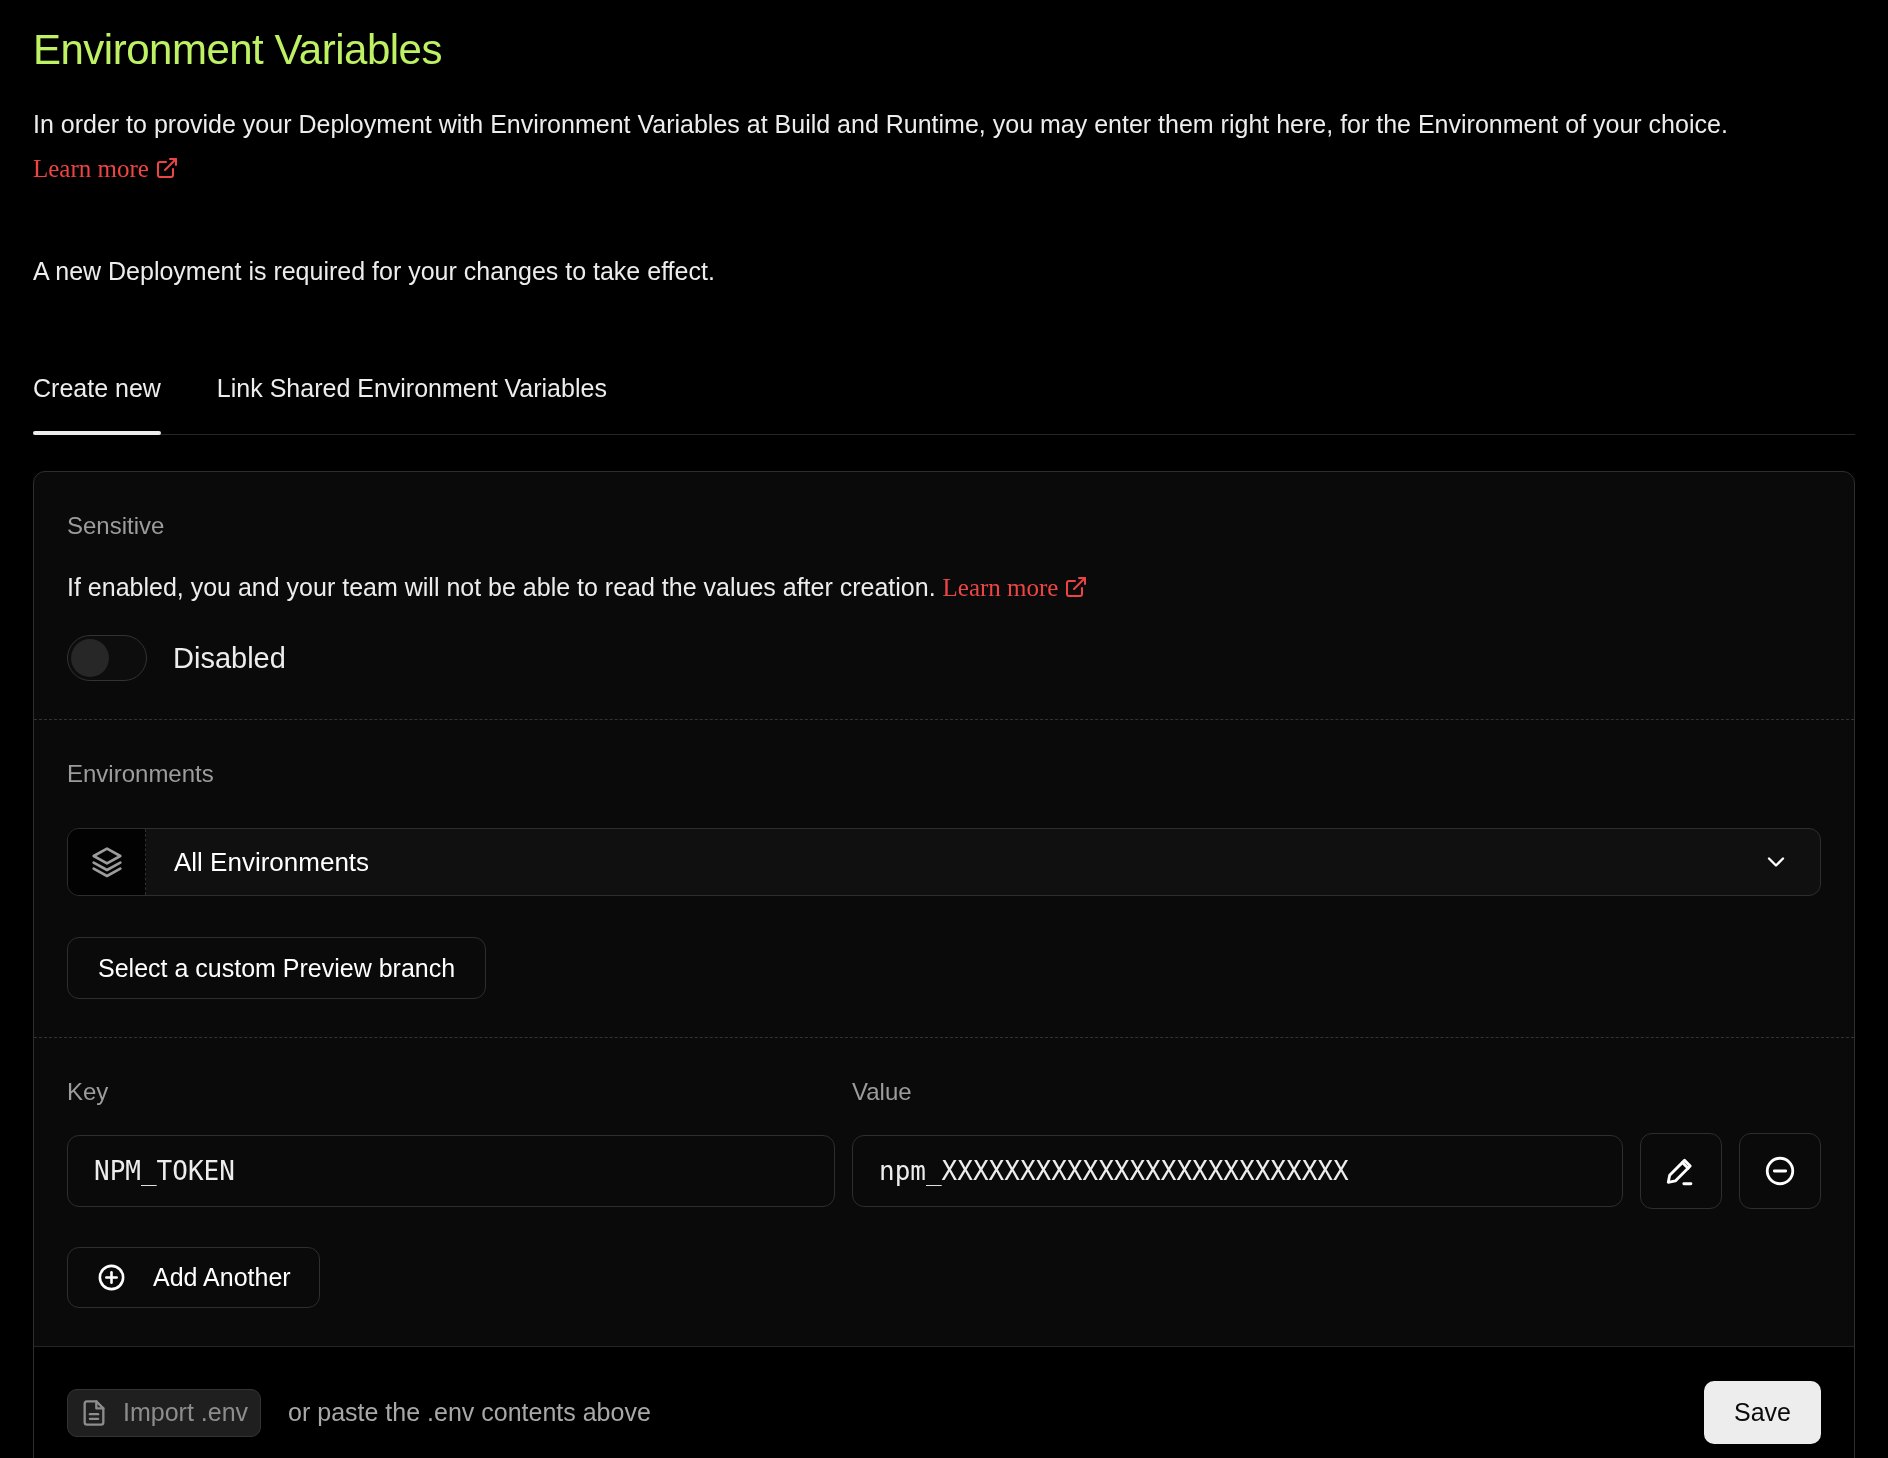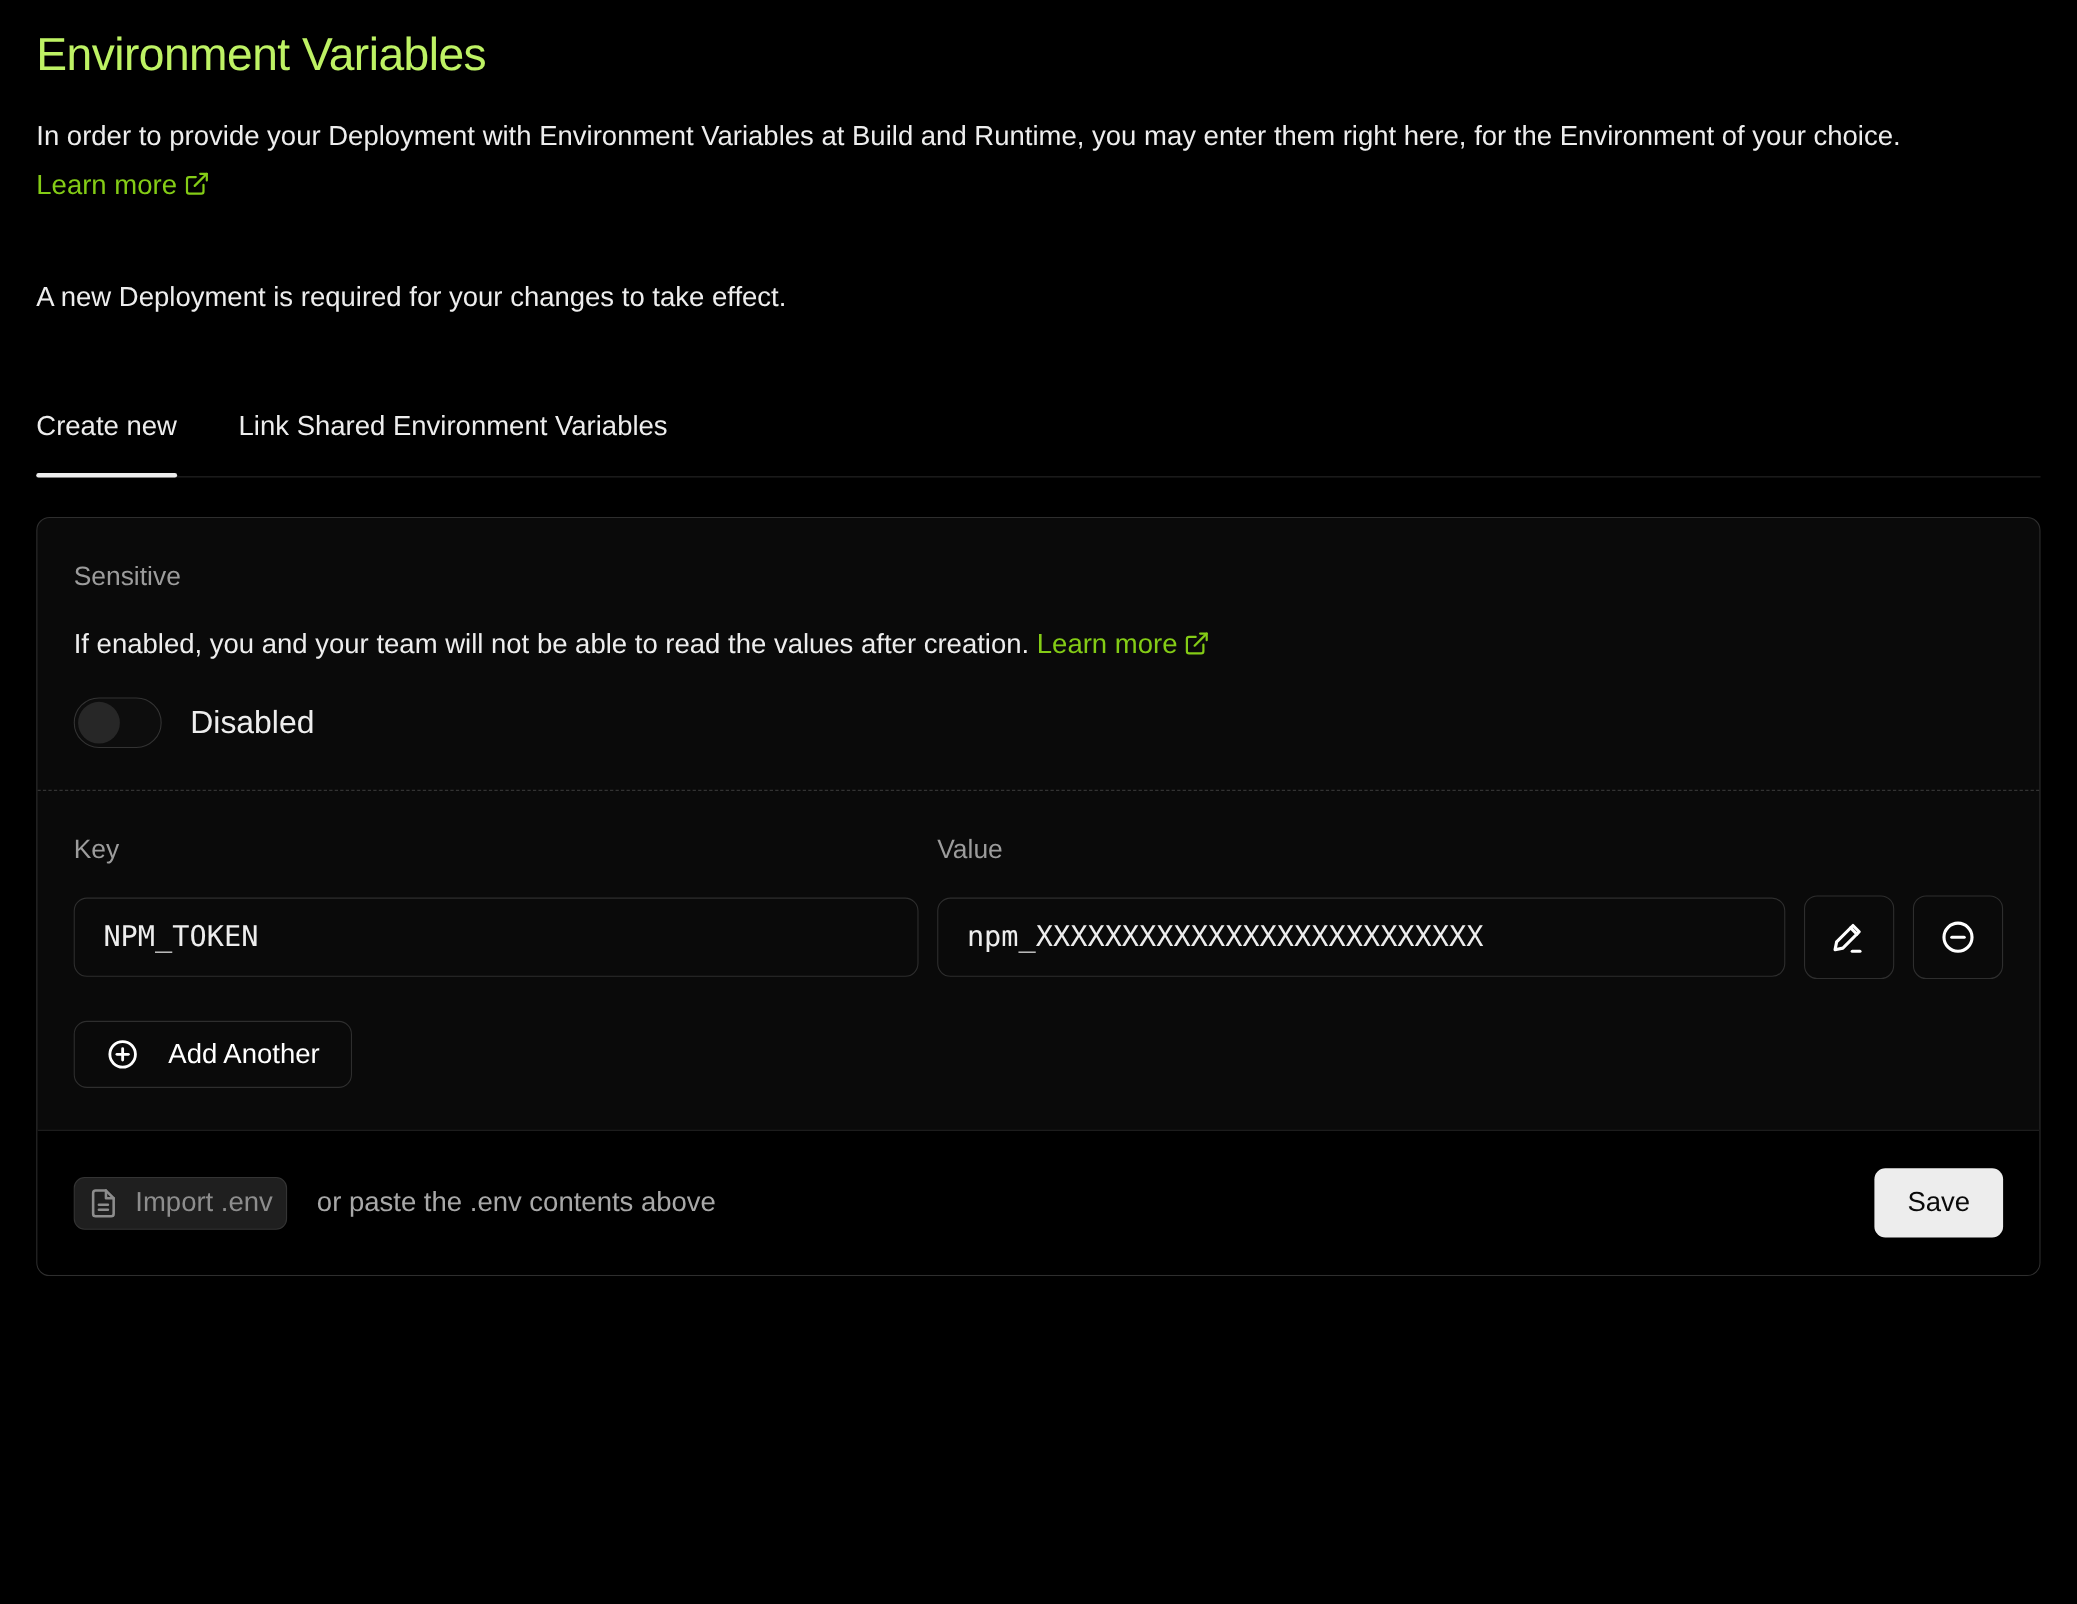--- a/index.html
+++ b/index.html
@@ -15,22 +15,22 @@
   
   .page-title {
     font-size: 42px; font-weight: 400; letter-spacing: -0.5px;
     color: #bef264; margin-bottom: 28px;
   }
   .page-desc {
     font-size: 25px; line-height: 44px; color: #ededed;
     max-width: 1790px;
   }
   .link {
-    color: #84cc16; text-decoration: none; cursor: pointer;
-    display: inline; white-space: nowrap;
+    color: #ef4444; text-decoration: none; cursor: pointer;
+    display: inline; white-space: nowrap; font-family: Liberation Serif, serif;
   }
   .ext-icon { width: 24px; height: 24px; vertical-align: -3px; margin-left: 6px; }
   .page-note { font-size: 25px; color: #ededed; margin-top: 66px; }
 
   
   .tabs {
     display: flex; gap: 56px; margin-top: 88px;
     border-bottom: 1px solid #262626;
     font-size: 25px;
   }
@@ -187,20 +187,37 @@
             </svg></a>
       </p>
       <div class="toggle-row">
         <div class="toggle">
           <div class="toggle-knob"></div>
         </div>
         <div class="toggle-state">Disabled</div>
       </div>
     </div>
 
+    <div class="card-section">
+      <div class="field-label">Environments</div>
+      <div class="env-select">
+        <div class="env-select-iconbox">
+          <svg class="layers-icon" viewBox="0 0 24 24" fill="none" stroke="currentColor" stroke-width="2" stroke-linecap="round" stroke-linejoin="round">
+              <polygon points="12 2 22 7.5 12 13 2 7.5 12 2"></polygon>
+              <polyline points="2 12.5 12 18 22 12.5"></polyline>
+              <polyline points="2 17 12 22.5 22 17"></polyline>
+            </svg>
+        </div>
+        <div class="env-select-label">All Environments</div>
+        <svg class="chevron-icon" viewBox="0 0 24 24" fill="none" stroke="currentColor" stroke-width="2" stroke-linecap="round" stroke-linejoin="round">
+            <polyline points="6 9 12 15 18 9"></polyline>
+          </svg>
+      </div>
+      <button class="branch-btn">Select a custom Preview branch</button>
+    </div>
 
     <div class="card-section">
       <div class="kv-grid">
         <div class="field-label">Key</div>
         <div class="field-label" style="grid-column: 2 / 5;">Value</div>
 
         <input class="kv-input" type="text" value="NPM_TOKEN" style="">
         <input class="kv-input" type="text" value="npm_XXXXXXXXXXXXXXXXXXXXXXXXXX" style="">
         <button class="icon-btn">
           <svg viewBox="0 0 24 24" fill="none" stroke="currentColor" stroke-width="2" stroke-linecap="round" stroke-linejoin="round">

